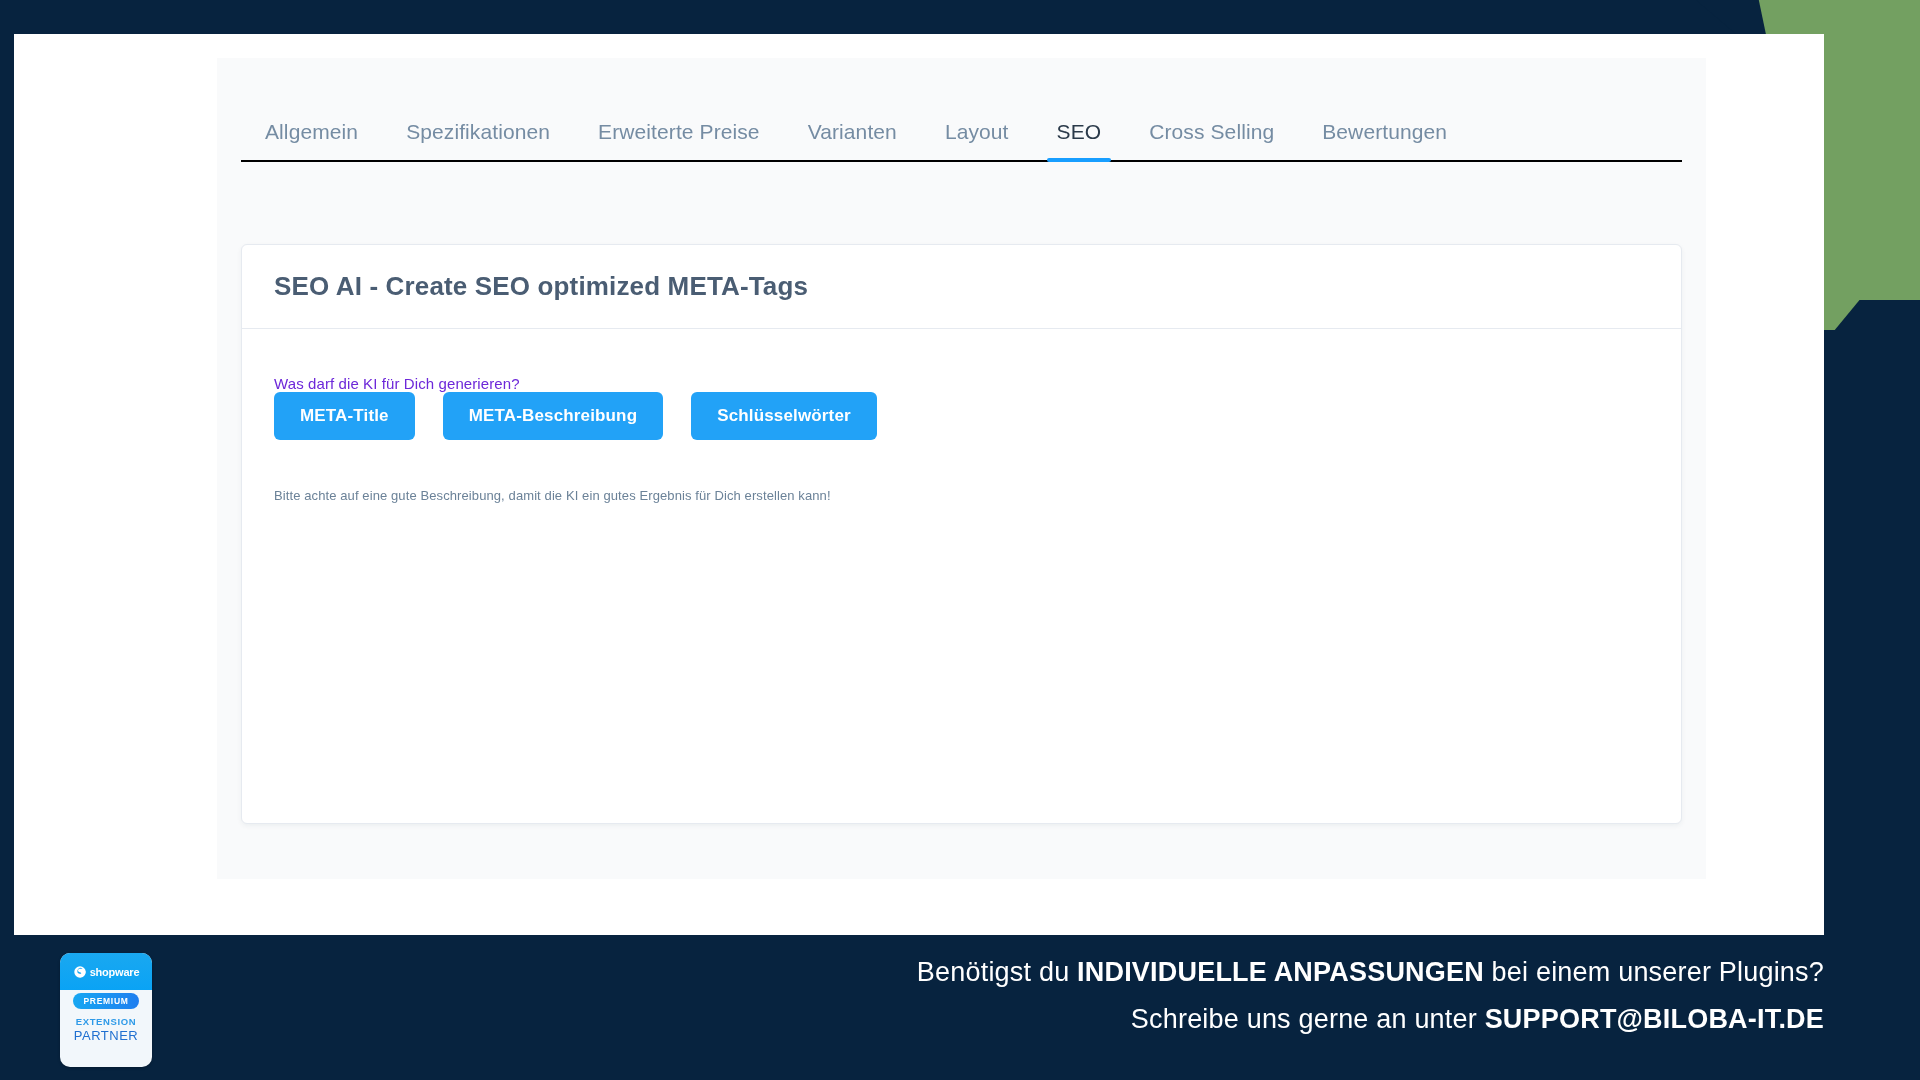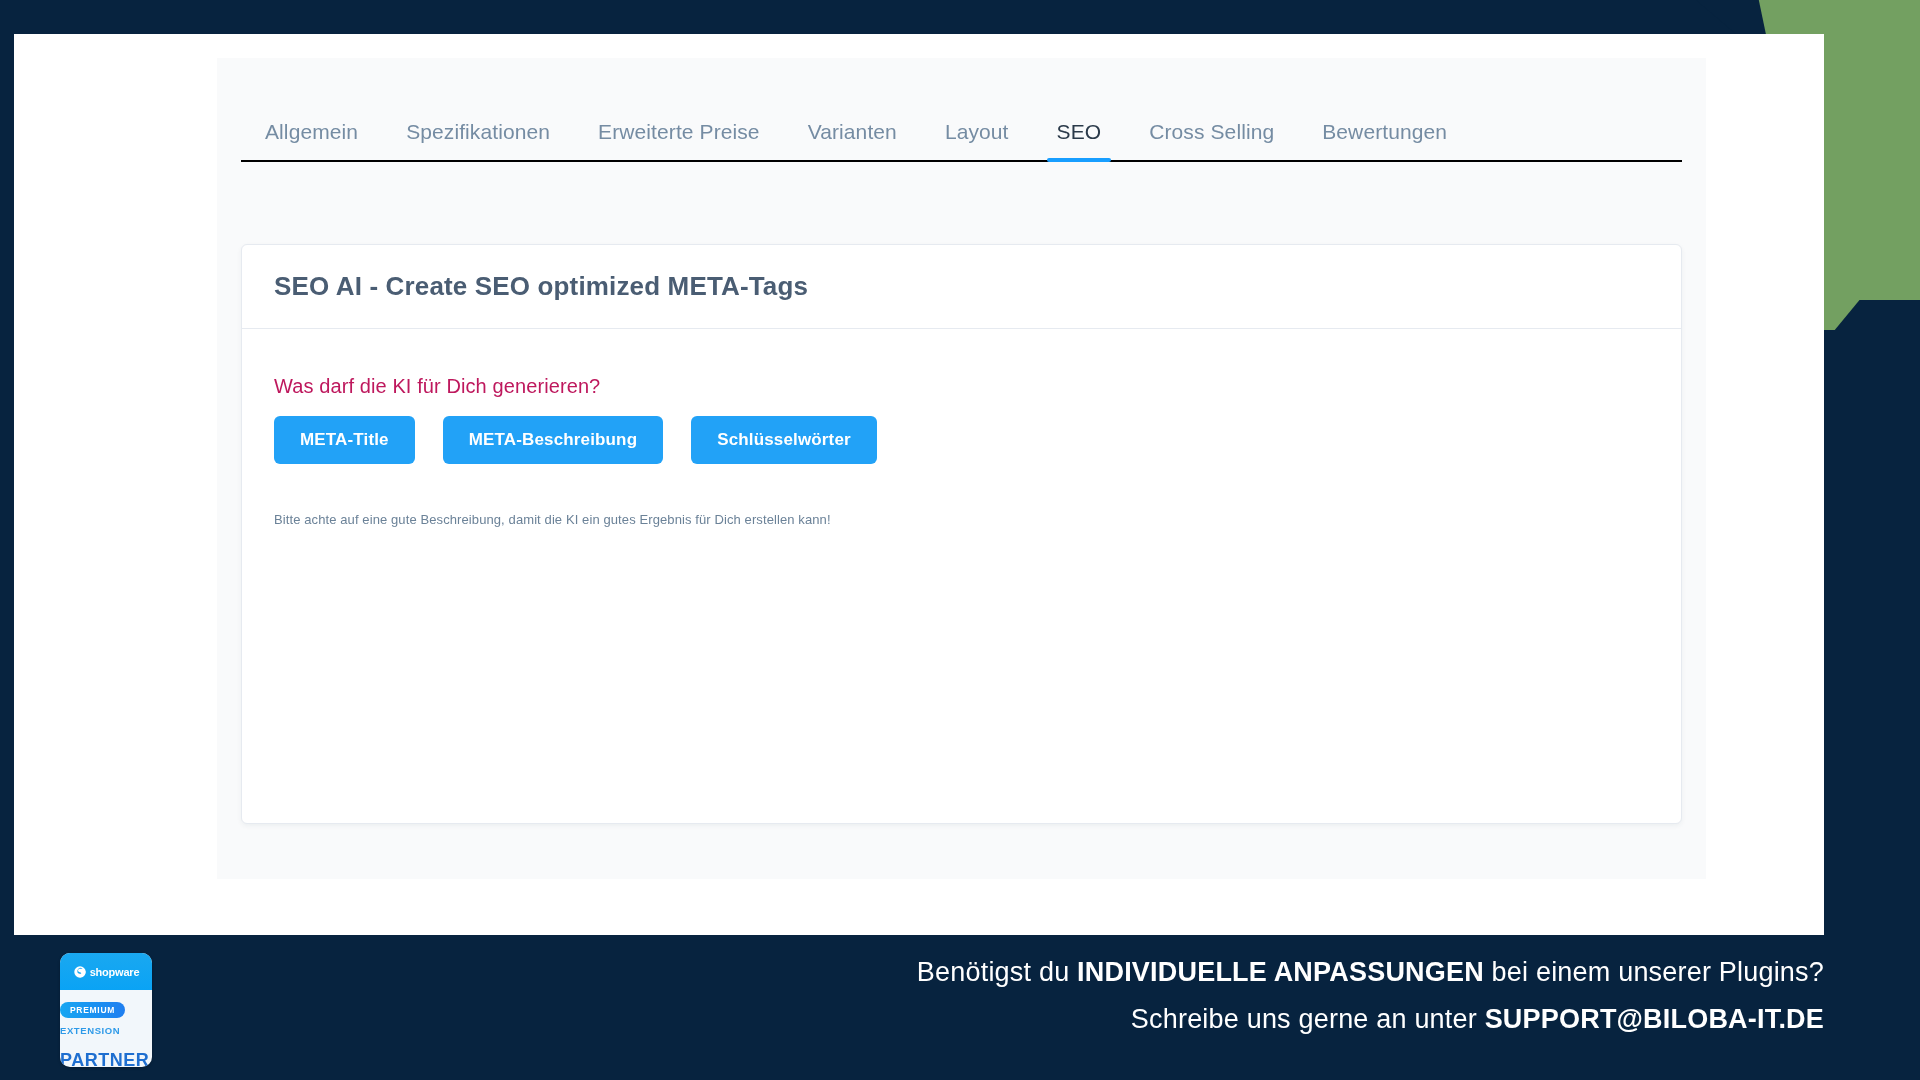--- a/index.html
+++ b/index.html
@@ -150,23 +150,22 @@
   #card-title {
     font-size: 26px;
     font-weight: 700;
     color: #4a5d73;
     letter-spacing: .15px;
   }
   #card-body {
     padding: 46px 32px 0 32px;
   }
   #prompt-label {
-    font-size: 20px;
-    color: #be185d;
-    margin-bottom: 18px;
+    font-size: 15px;
+    color: #6d28d9;
     letter-spacing: .1px;
   }
   #action-buttons {
     display: flex;
     gap: 28px;
     margin-bottom: 48px;
   }
   .action-button {
     background: #22a2f7;
     color: #ffffff;
@@ -234,44 +233,44 @@
     width: 14px; height: 14px;
     display: block;
   }
   #badge-wordmark {
     color: #ffffff;
     font-size: 11px;
     font-weight: 700;
     letter-spacing: -.2px;
   }
   #badge-bottom {
-    padding-top: 9px;
+    text-align: center;
   }
   #badge-premium {
     display: inline-block;
     background: linear-gradient(90deg, #17a7f2 0%, #1f7ef0 100%);
     color: #ffffff;
     font-size: 8.5px;
     font-weight: 700;
     letter-spacing: .7px;
     border-radius: 9px;
     padding: 3px 10px 3px 10px;
   }
   #badge-extension {
     margin-top: 7px;
     color: #2e9ae8;
     font-size: 9.5px;
     font-weight: 700;
     letter-spacing: .6px;
   }
   #badge-partner {
-    margin-top: 14px;
+    margin-top: 1px;
     color: #1f6fd0;
-    font-size: 18px;
-    font-weight: 700;
+    font-size: 13px;
+    font-weight: 400;
     letter-spacing: .5px;
   }
 </style>
 </head>
 <body>
 
 <div id="page">
 
   <div id="green-wedge-strip"></div>
   <div id="green-wedge"></div>

